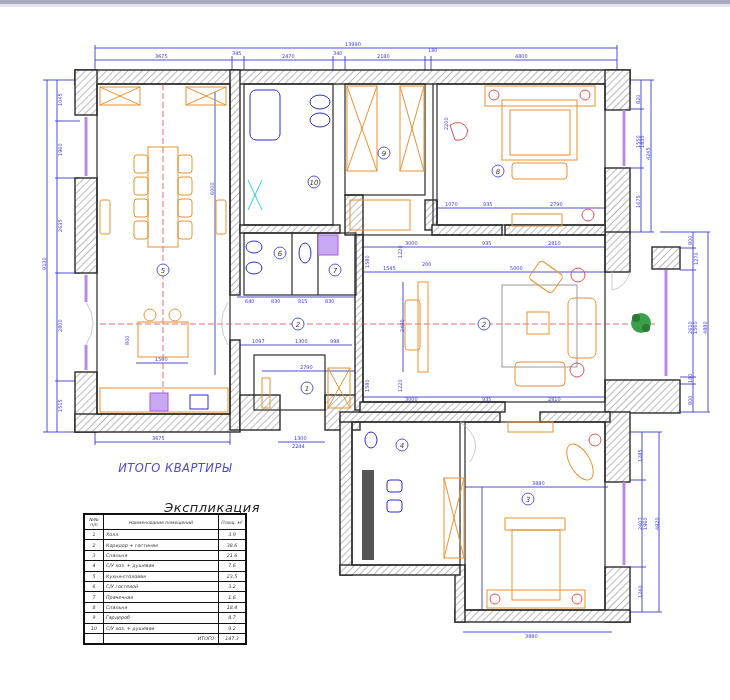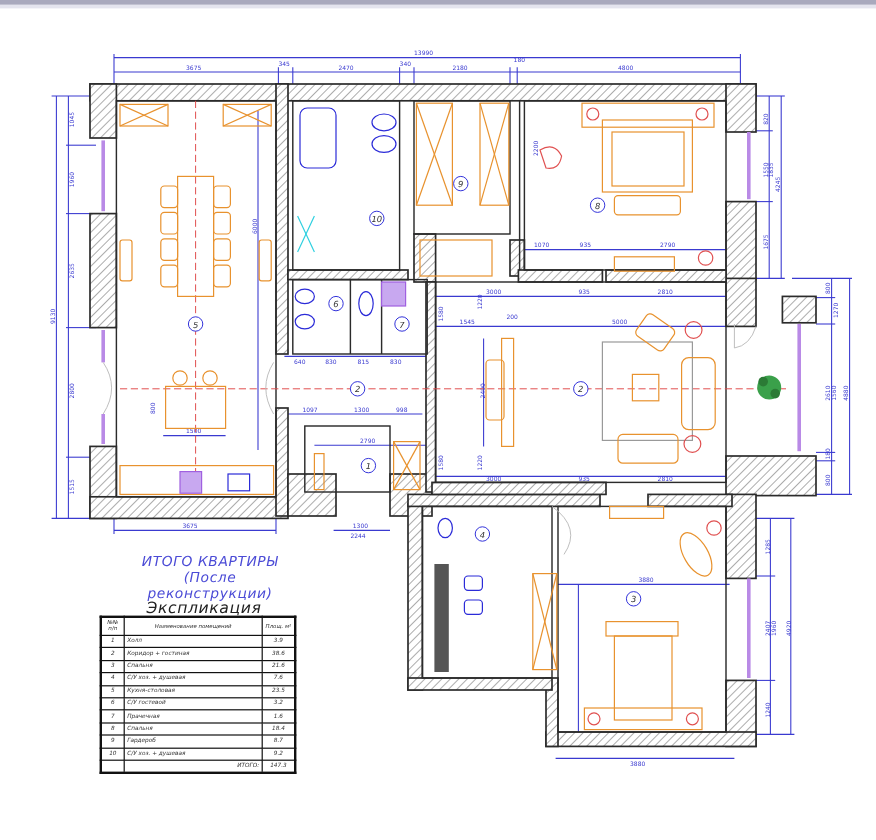--- a/index.html
+++ b/index.html
@@ -1,21 +1,21 @@
 <!DOCTYPE html>
 <html><head>
 <meta charset="utf-8">
 <style>
   html,body{margin:0;padding:0;background:#fff;}
   body{width:730px;height:700px;position:relative;overflow:hidden;font-family:"DejaVu Sans",sans-serif;}
   .topbar{position:absolute;left:0;top:0;width:730px;height:4px;background:#a9a9bd;}
   .topbar2{position:absolute;left:0;top:4px;width:730px;height:3px;background:#e4e4ee;}
   svg.plan{position:absolute;left:0;top:0;}
   .title{position:absolute;left:100px;top:462px;width:150px;text-align:center;color:#4b4bd6;font-style:italic;font-size:11.5px;line-height:13px;letter-spacing:0.5px;}
-  .expl-title{position:absolute;left:80px;top:500px;width:180px;text-align:center;font-style:italic;font-size:13px;color:#222;letter-spacing:0.5px;}
+  .expl-title{position:absolute;left:80px;top:500px;width:180px;text-align:right;font-style:italic;font-size:13px;color:#222;letter-spacing:0.5px;}
   table.expl{position:absolute;left:83px;top:513px;width:164px;border-collapse:collapse;border:2px solid #111;font-style:italic;font-size:4.8px;color:#333;}
   table.expl td,table.expl th{border:1px solid #111;height:9.4px;padding:0 2px;font-weight:normal;}
   table.expl th{height:14px;text-align:center;font-size:4.5px;}
   table.expl td.n{width:14px;text-align:center;}
   table.expl td.a{width:22px;text-align:center;}
   table.expl td.r{text-align:right;}
 </style>
 </head>
 <body>
 
@@ -392,21 +392,20 @@
       </g>
     <g>
         <circle cx="314" cy="182" r="6"></circle>
         <text x="314" y="185" fill="#333" stroke="none">10</text>
       </g>
   </g>
 </svg>
 
 <div class="title">
   <div>ИТОГО КВАРТИРЫ</div>
-  <div>(После реконструкции)</div>
 </div>
 
 <div class="expl-title">Экспликация</div>
 
 <table class="expl">
   <tbody>
       <tr>
     <th>№№ п/п</th>
     <th>Наименование помещений</th>
     <th>Площ. м²</th>

